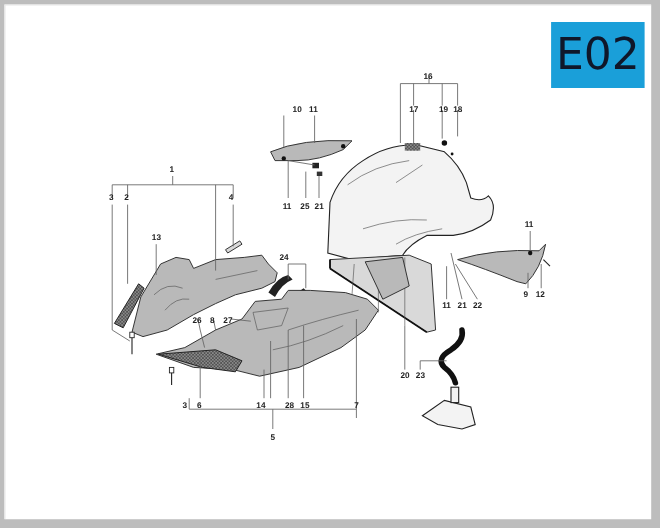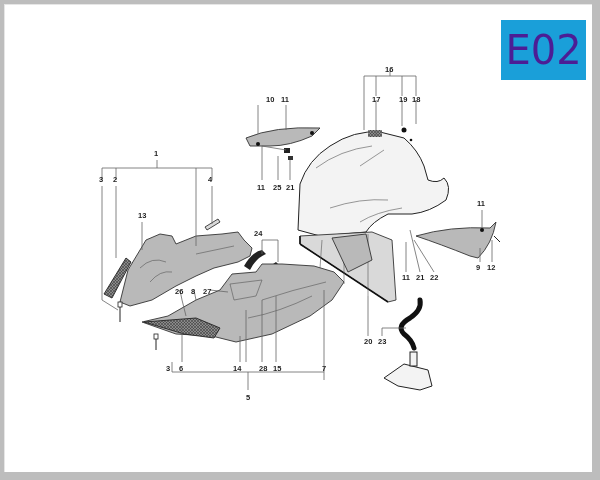--- a/index.html
+++ b/index.html
@@ -10,21 +10,21 @@
     border-top: 4px solid #bdbdbd; border-left: 4px solid #bdbdbd;
     border-right: 8px solid #bdbdbd; border-bottom: 8px solid #bdbdbd;
     background: #ffffff;
   }
   .frame::after {
     content: ""; position: absolute; left: 0; top: 0; right: 0; bottom: 0;
     box-shadow: inset 1px 1px 0 #e6e6e6; pointer-events: none;
   }
   .badge {
     position: absolute; left: 501px; top: 20px; width: 85px; height: 60px;
-    background: #1a9fd9; color: #4c1d95; font-size: 40px; line-height: 60px;
+    background: #1a9fd9; color: #0f172a; font-size: 40px; line-height: 60px;
     text-align: center; letter-spacing: 0px; font-family: "DejaVu Sans", sans-serif;
   }
   svg.diagram { position: absolute; left: 0; top: 0; }
   .lbl { font-family: "Liberation Sans", sans-serif; font-weight: bold; font-size: 7.5px; fill: #222; }
   .ldr { stroke: #666; stroke-width: 0.8; fill: none; }
   .part { fill: #b9b9b9; stroke: #333; stroke-width: 0.9; }
   .part-light { fill: #d9d9d9; stroke: #333; stroke-width: 0.9; }
   .part-white { fill: #f3f3f3; stroke: #222; stroke-width: 1; }
   .mesh { fill: url(#meshPat); stroke: #222; stroke-width: 0.9; }
   .detail { stroke: #555; stroke-width: 0.6; fill: none; }

